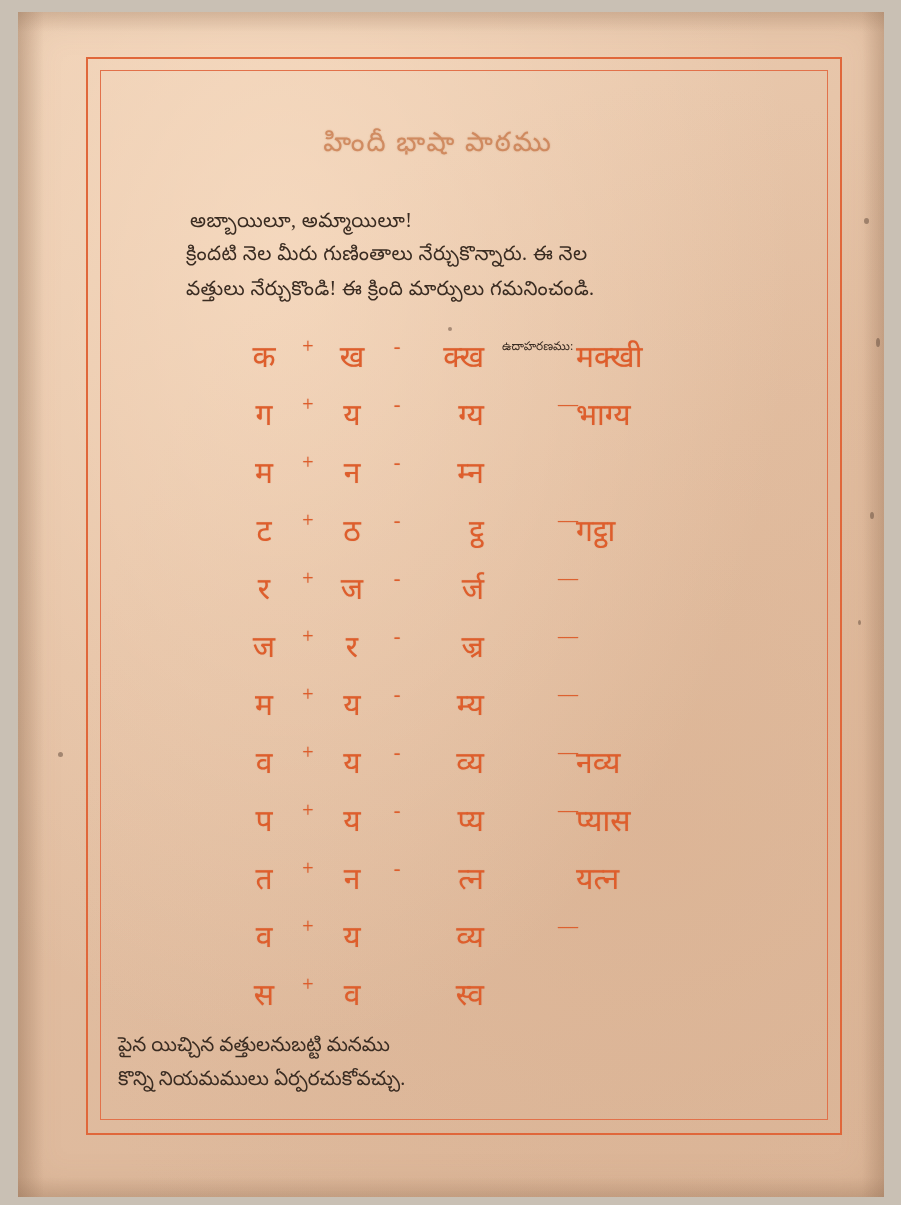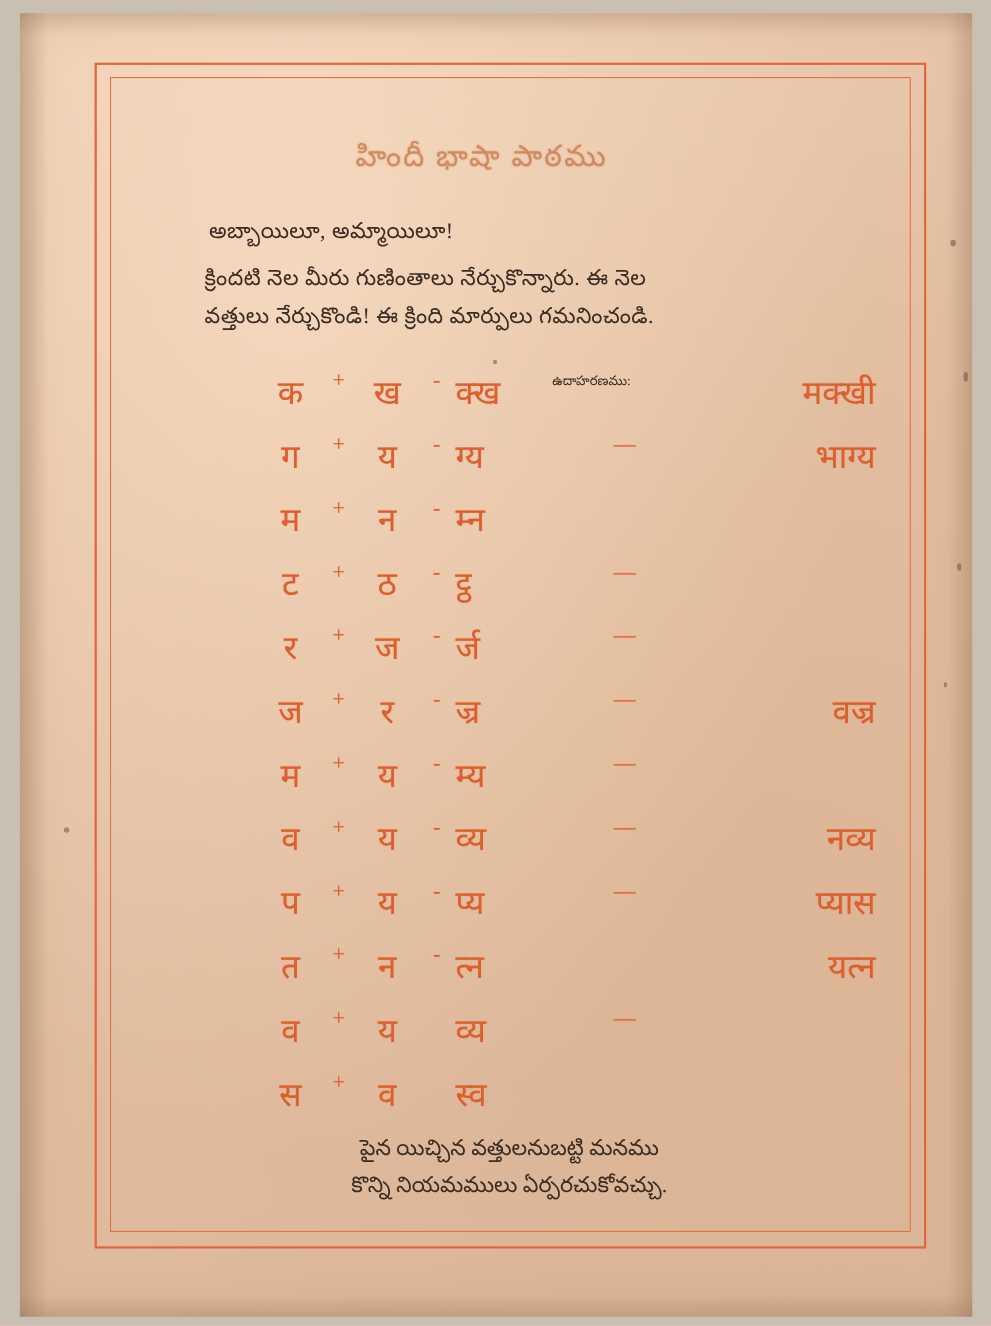--- a/index.html
+++ b/index.html
@@ -76,21 +76,21 @@
   }
 
   .tel-line {
     position: absolute;
     color: #3a2c22;
     font-family: "Liberation Serif", serif;
     font-size: 20px;
     letter-spacing: 0.4px;
     white-space: nowrap;
   }
-  .l1 { left: 72px; top: 112px; }
+  .l1 { left: 72px; top: 122px; }
   .l2 { left: 68px; top: 155px; }
   .l3 { left: 68px; top: 190px; }
 
   .table {
     position: absolute;
     left: 0px;
     top: 248px;
     width: 690px;
   }
   .row {
@@ -103,40 +103,40 @@
     position: absolute;
     font-size: 30px;
     color: #de5e2c;
     text-shadow: 0 0 1px rgba(190,70,30,0.35);
     white-space: nowrap;
   }
   .c-a { left: 120px; width: 52px; text-align: center; }
   .c-plus { left: 178px; width: 24px; text-align: center; font-size: 20px; }
   .c-b { left: 208px; width: 52px; text-align: center; }
   .c-eq { left: 266px; width: 26px; text-align: center; font-size: 20px; }
-  .c-c { left: 296px; width: 70px; text-align: left; }
+  .c-c { left: 296px; width: 70px; text-align: right; }
   .c-dash { left: 390px; width: 120px; text-align: center; font-size: 20px; }
-  .c-ex { left: 478px; width: 200px; text-align: right; }
+  .c-ex { left: 458px; width: 200px; text-align: left; }
 
   .udaha {
     position: absolute;
     left: 384px;
     top: 252px;
     font-family: "Liberation Serif", serif;
     font-size: 12px;
     color: #3a2c22;
     white-space: nowrap;
   }
 
   .footer {
     position: absolute;
     left: 0;
     top: 940px;
     width: 690px;
-    text-align: center;
+    text-align: left;
     color: #3a2c22;
     font-family: "Liberation Serif", serif;
     font-size: 20px;
     line-height: 34px;
   }
 
   .speck {
     position: absolute;
     background: #6b5444;
     border-radius: 50%;
@@ -198,39 +198,39 @@
         <span class="cell c-c">म्न</span>
       </div>
 
       <div class="row">
         <span class="cell c-a">ट</span>
         <span class="cell c-plus">+</span>
         <span class="cell c-b">ठ</span>
         <span class="cell c-eq">-</span>
         <span class="cell c-c">ट्ठ</span>
         <span class="cell c-dash">—</span>
+        <span class="cell c-ex">गट्ठा</span>
       </div>
 
       <div class="row">
         <span class="cell c-a">र</span>
         <span class="cell c-plus">+</span>
         <span class="cell c-b">ज</span>
         <span class="cell c-eq">-</span>
         <span class="cell c-c">र्ज</span>
         <span class="cell c-dash">—</span>
       </div>
 
       <div class="row">
         <span class="cell c-a">ज</span>
         <span class="cell c-plus">+</span>
         <span class="cell c-b">र</span>
         <span class="cell c-eq">-</span>
         <span class="cell c-c">ज्र</span>
         <span class="cell c-dash">—</span>
-        <span class="cell c-ex">वज्र</span>
       </div>
 
       <div class="row">
         <span class="cell c-a">म</span>
         <span class="cell c-plus">+</span>
         <span class="cell c-b">य</span>
         <span class="cell c-eq">-</span>
         <span class="cell c-c">म्य</span>
         <span class="cell c-dash">—</span>
       </div>

